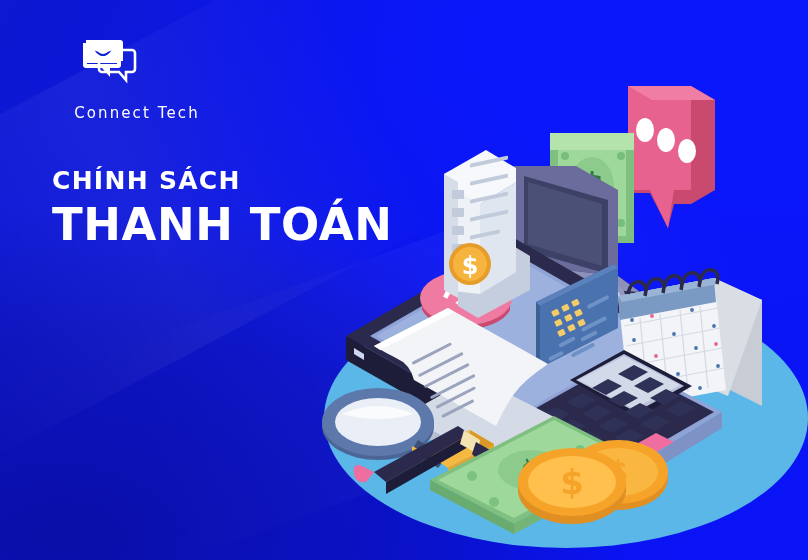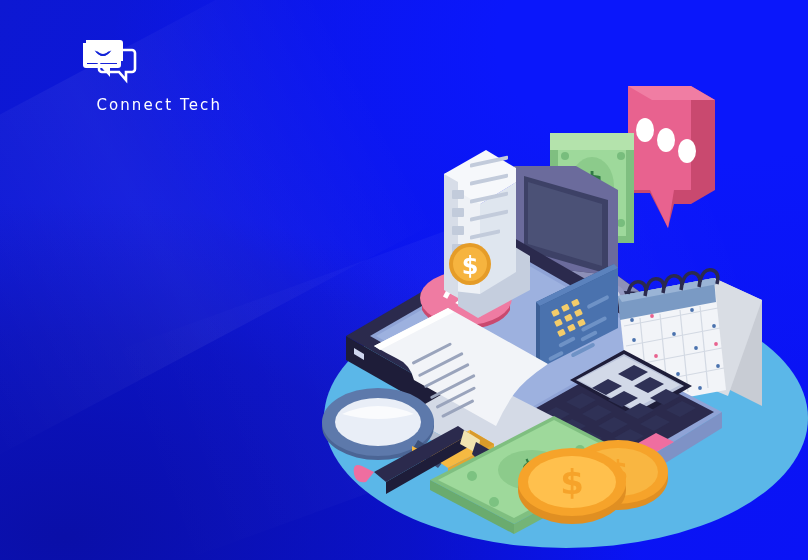--- a/index.html
+++ b/index.html
@@ -19,21 +19,21 @@
   .streak{position:absolute;background:rgba(255,255,255,0.028);pointer-events:none;}
   .streak.s1{left:-120px;top:60px;width:520px;height:300px;transform:rotate(-28deg);
     background:linear-gradient(90deg,rgba(255,255,255,0) 0%,rgba(255,255,255,.05) 50%,rgba(255,255,255,0) 100%);}
   .streak.s2{left:120px;top:240px;width:640px;height:220px;transform:rotate(-20deg);
     background:linear-gradient(90deg,rgba(255,255,255,0) 0%,rgba(255,255,255,.035) 55%,rgba(255,255,255,0) 100%);}
 
   
   #logo{position:absolute;left:52px;top:36px;width:180px;height:82px;}
   #logo-mark{position:absolute;left:28px;top:0;width:62px;height:56px;}
   #logo-text{
-    position:absolute;left:0;top:60px;width:170px;text-align:right;
+    position:absolute;left:0;top:68px;width:170px;text-align:center;
     color:#ffffff;font-size:15px;letter-spacing:2.1px;font-weight:400;
     font-family:"DejaVu Sans", sans-serif;white-space:nowrap;
   }
 
   
   #heading-block{position:absolute;left:52px;top:168px;}
   #title-small{
     color:#ffffff;font-size:25px;font-weight:bold;letter-spacing:1.3px;
     line-height:1;margin:0 0 9px 0;font-family:"DejaVu Sans", sans-serif;
   }
@@ -70,20 +70,24 @@
 
         <path d="M7 9 h32 v18 h-32 z" fill="#ffffff"></path>
 
         <path d="M15 15 q8 10 16 0 q-8 6 -16 0 z" fill="#1324d8"></path>
         <path d="M14.5 14.2 q8.5 11.5 17 0 q-2 1.2 -3.2 1.4 q-5.3 5.4 -10.6 0 q-1.2 -.2 -3.2 -1.4 z" fill="#1324d8"></path>
       </svg>
     </div>
     <div id="logo-text">Connect Tech</div>
   </div>
 
+  <div id="heading-block">
+    <div id="title-small">CHÍNH SÁCH</div>
+    <div id="title-large">THANH TOÁN</div>
+  </div>
 
 
   <div id="art">
   <svg width="490" height="470" viewBox="0 0 490 470">
 
     <g>
       <ellipse cx="248" cy="340" rx="242" ry="130" fill="#5bb7e8"></ellipse>
     </g>
 
     <g>

